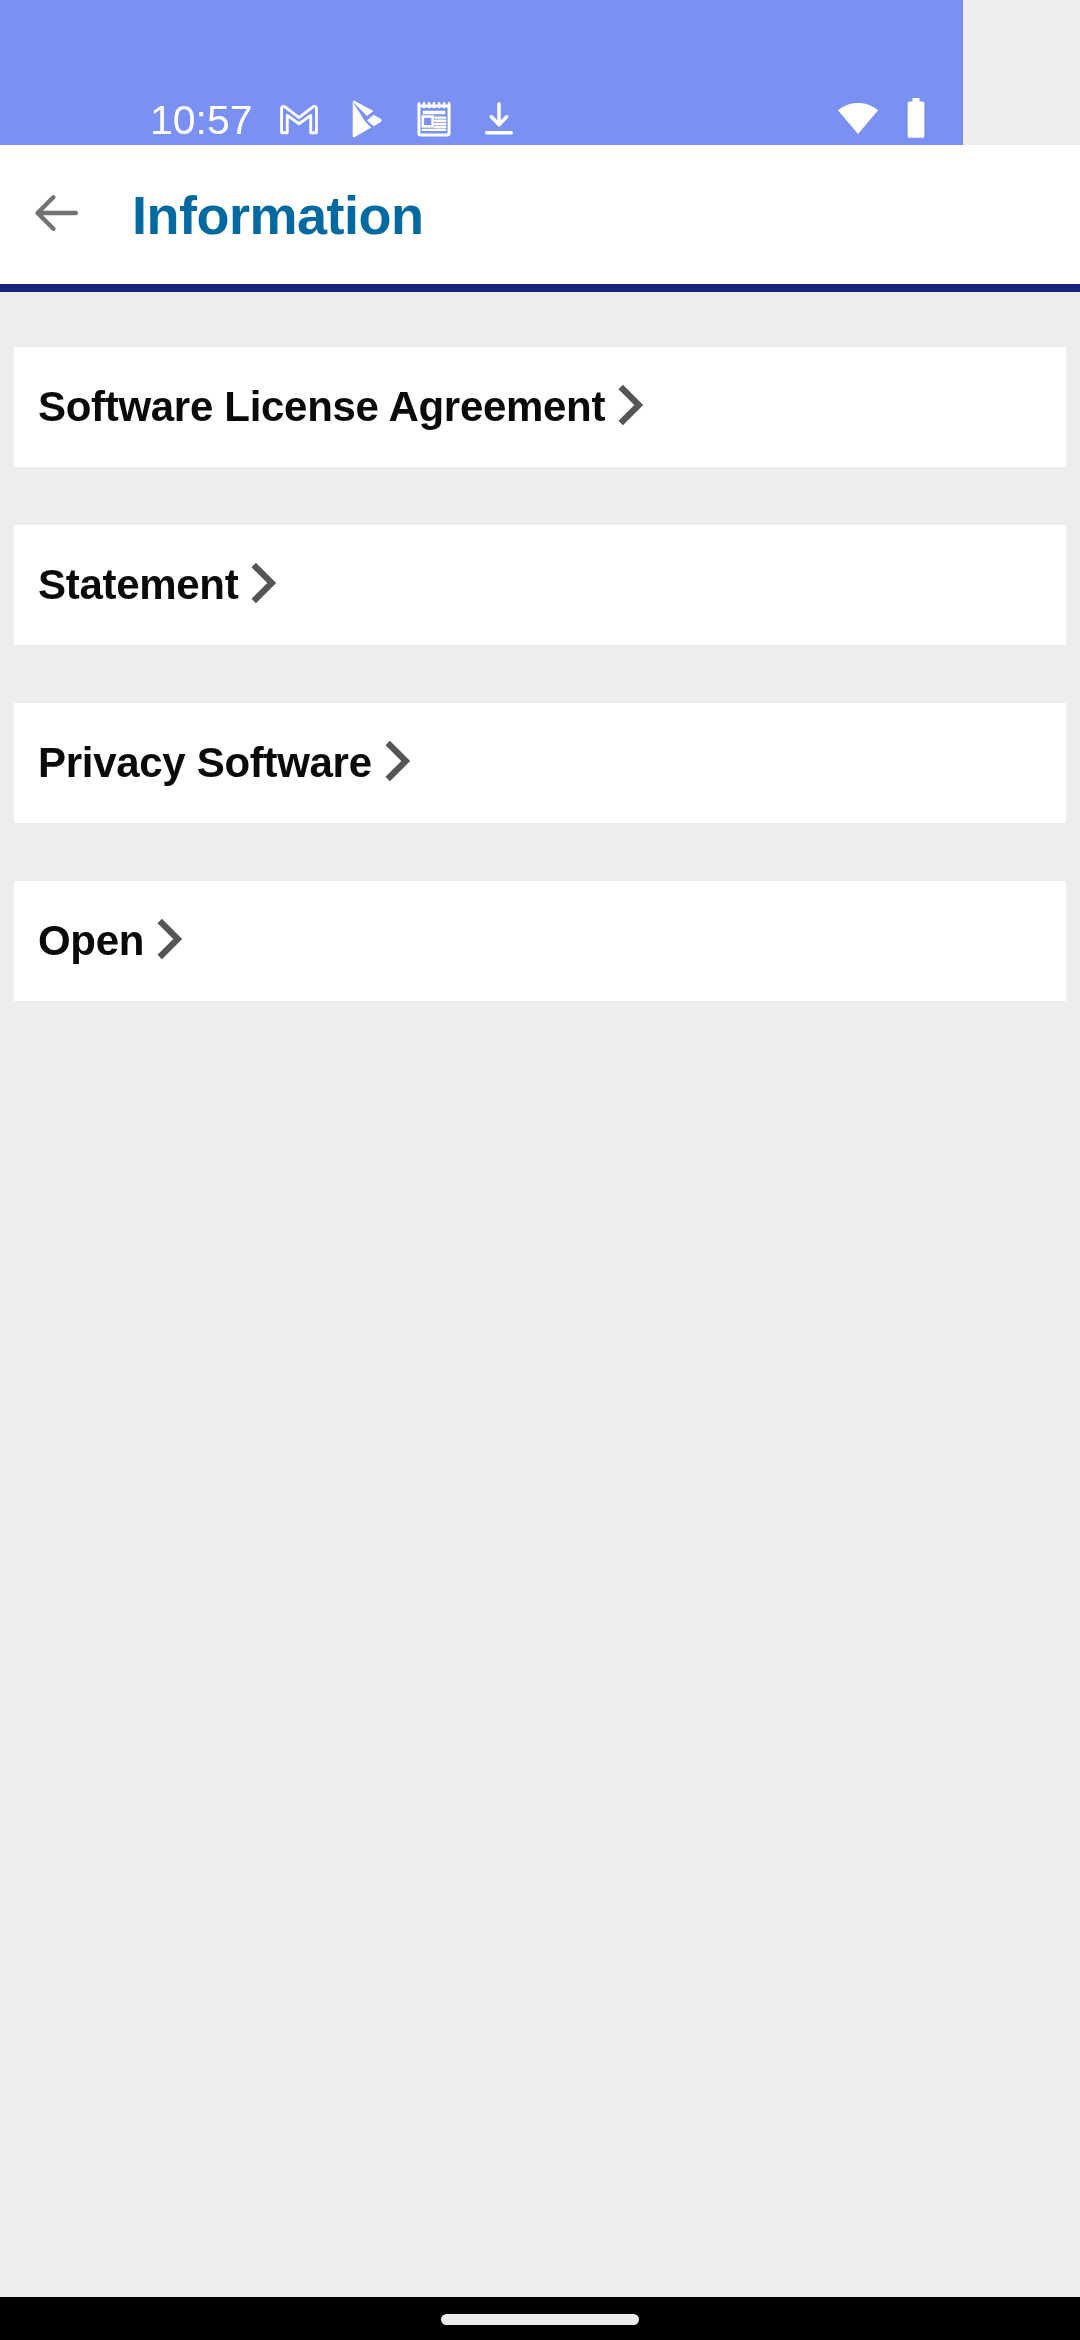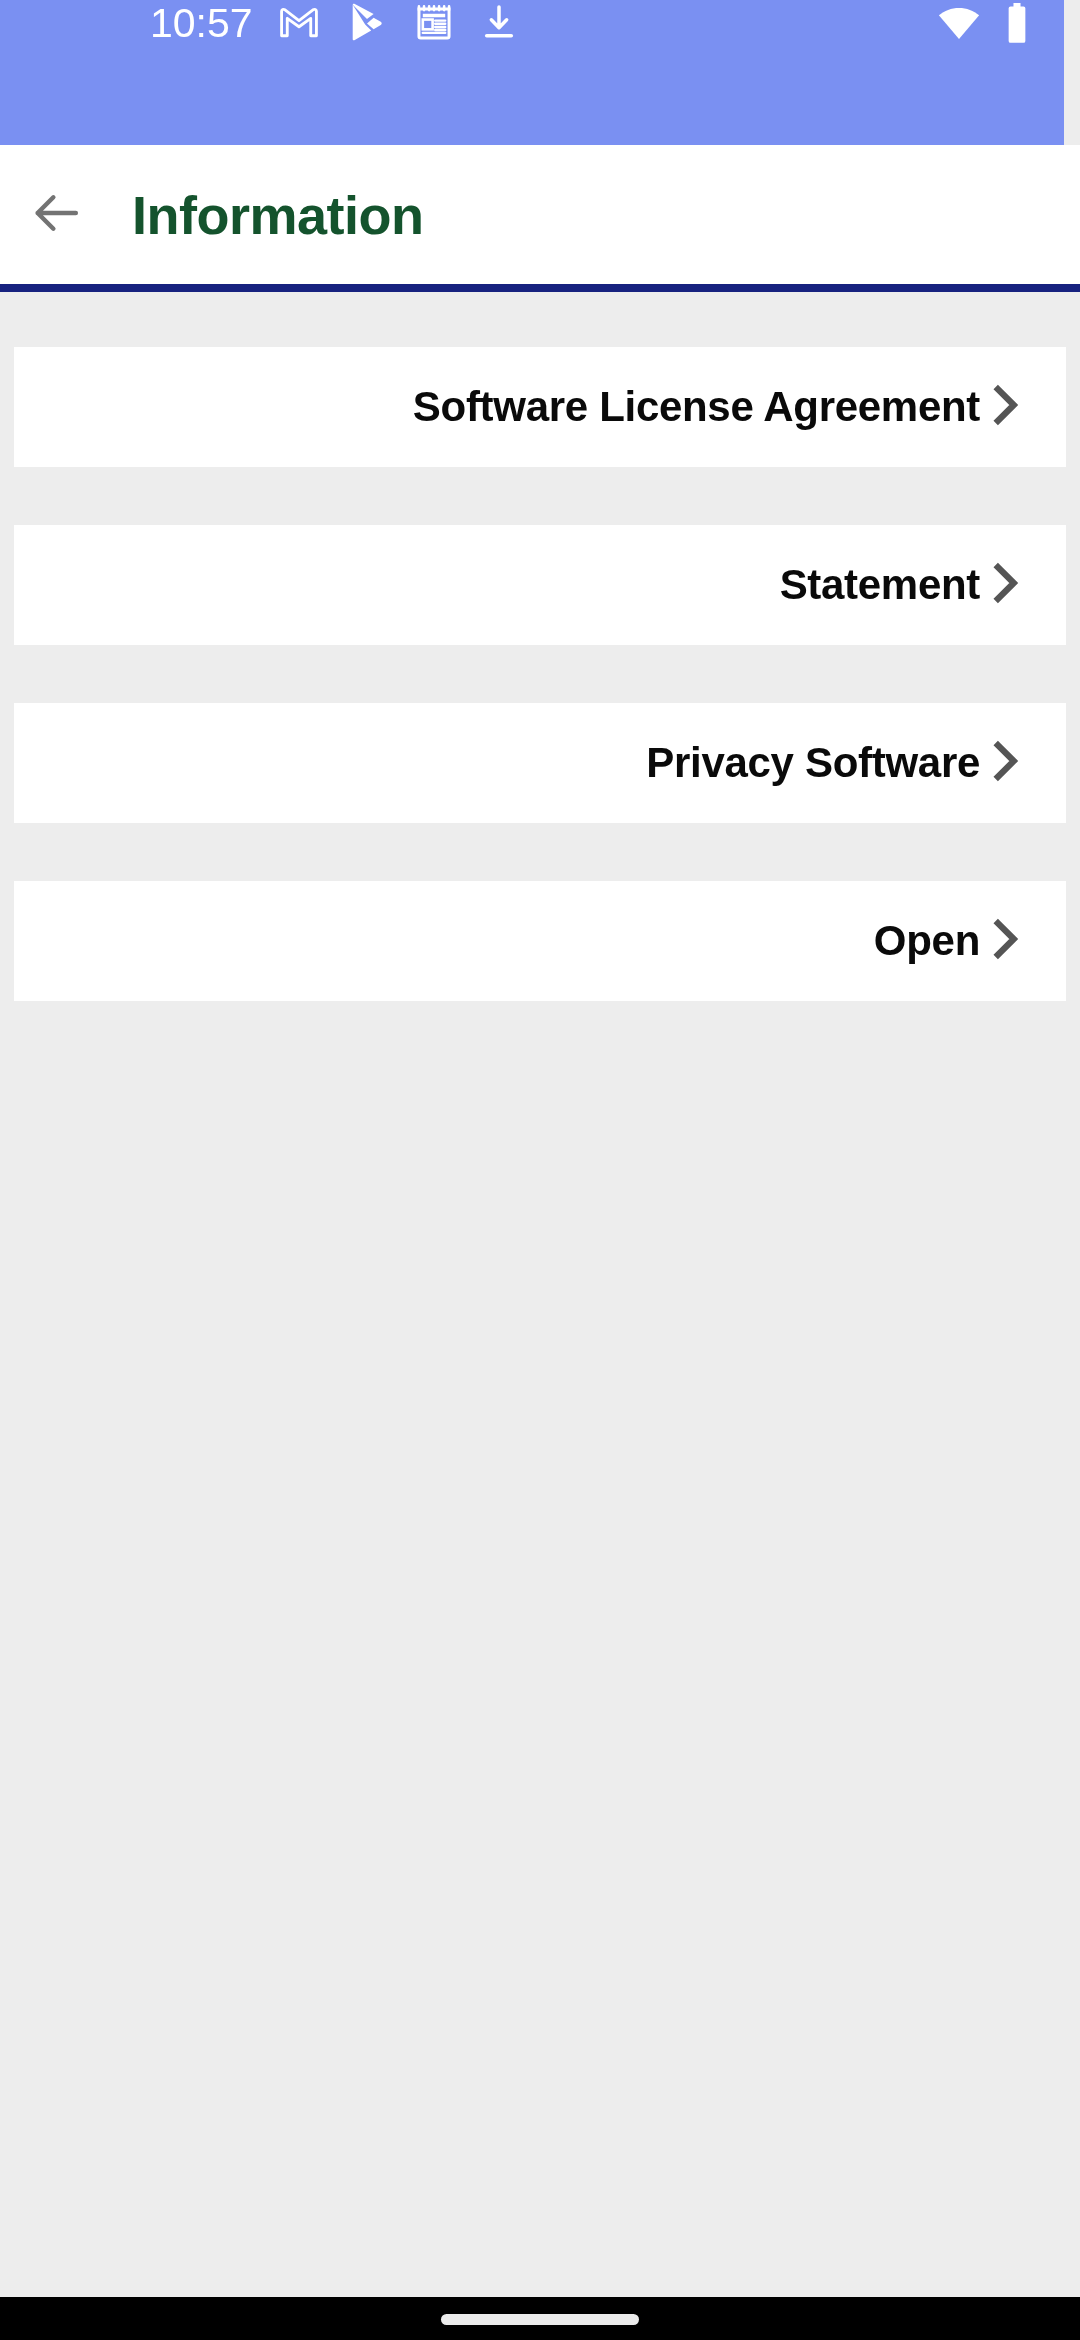--- a/index.html
+++ b/index.html
@@ -6,23 +6,23 @@
   html, body {
     width:1080px; height:2340px;
     background:#ededed;
     font-family:"Liberation Sans", sans-serif;
     overflow:hidden;
   }
   #screen { position:relative; width:1080px; height:2340px; background:#ededed; }
 
   
   #status-bar {
-    position:absolute; left:0; top:0; width:1064px; height:145px;
+    position:absolute; left:0; top:0; width:963px; height:145px;
     background:#7a90f2;
-    display:flex; align-items:flex-start; justify-content:space-between;
+    display:flex; align-items:flex-end; justify-content:space-between;
     padding:0 34px 0 150px;
   }
   #status-left { display:flex; align-items:center; gap:24px; }
   #status-right { display:flex; align-items:center; gap:22px; }
   #clock {
     color:#ffffff; font-size:41px; font-weight:400;
     letter-spacing:0px; line-height:1;
     position:relative; top:-1px;
   }
   .sb-icon { display:block; }
@@ -33,35 +33,35 @@
     background:#ffffff;
     display:flex; align-items:center;
     border-bottom:8px solid #17227f;
   }
   #back-button {
     width:112px; height:147px;
     display:flex; align-items:center; justify-content:center;
     flex:0 0 auto;
   }
   #page-title {
-    color:#14532d; font-size:54px; font-weight:700;
+    color:#0369a1; font-size:54px; font-weight:700;
     letter-spacing:-0.5px; margin-left:20px;
   }
 
   
   #list {
     position:absolute; left:0; top:300px; width:1080px;
     padding-top:47px;
     display:flex; flex-direction:column; gap:58px;
   }
   .list-item {
     margin:0 14px;
     background:#ffffff;
     height:120px;
-    display:flex; align-items:center; justify-content:flex-end;
+    display:flex; align-items:center; justify-content:flex-start;
     padding:0 36px 0 24px;
   }
   .list-item-label {
     color:#0a0a0a; font-size:42px; font-weight:700;
     letter-spacing:-0.3px;
   }
   .chev { display:block; }
 
   
   #nav-bar {

